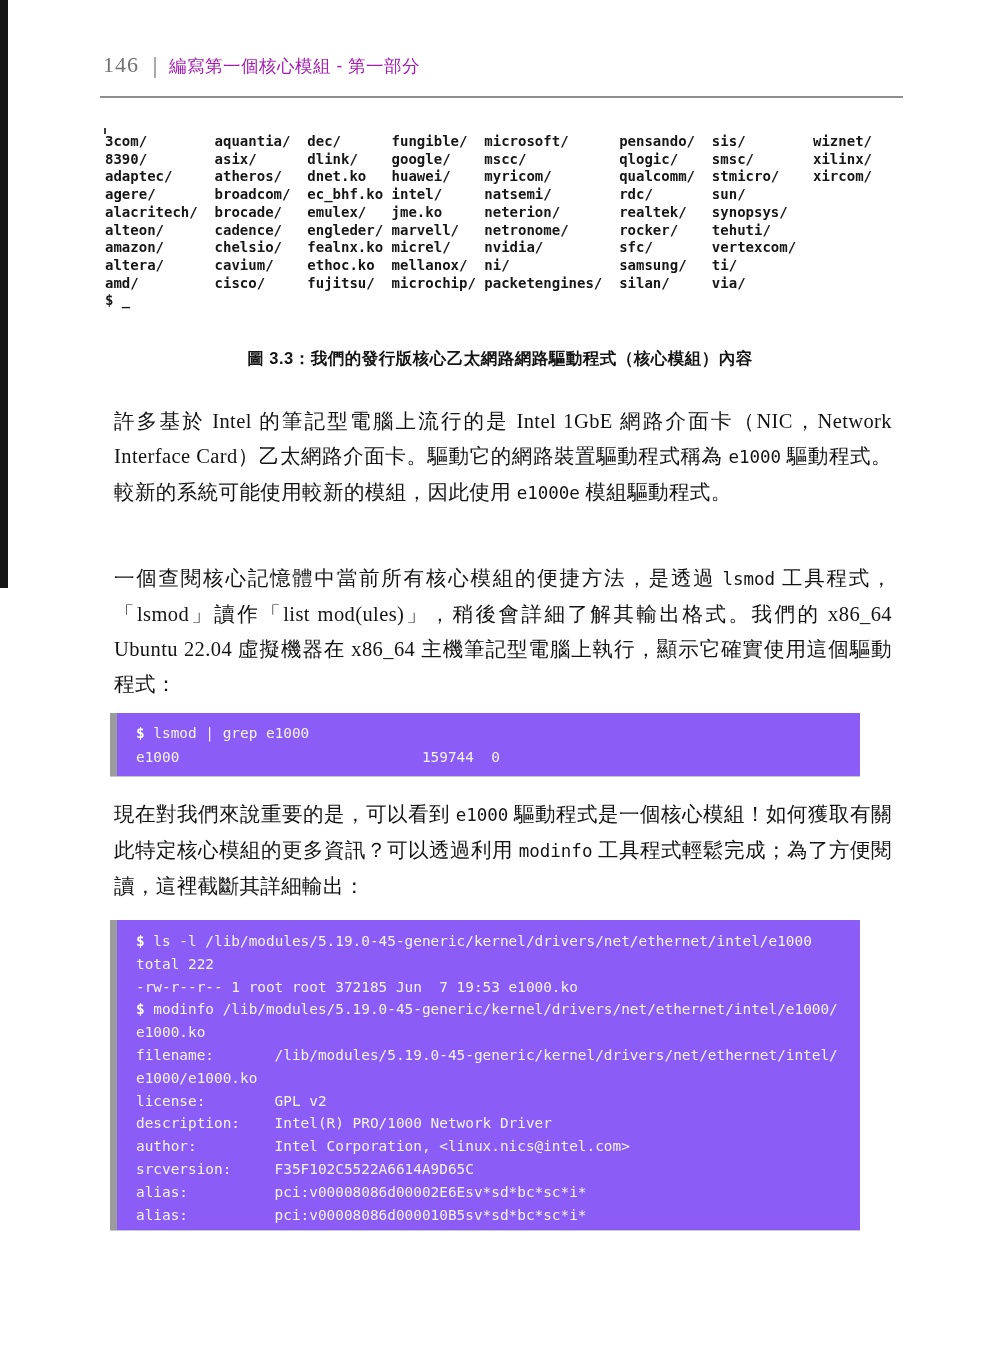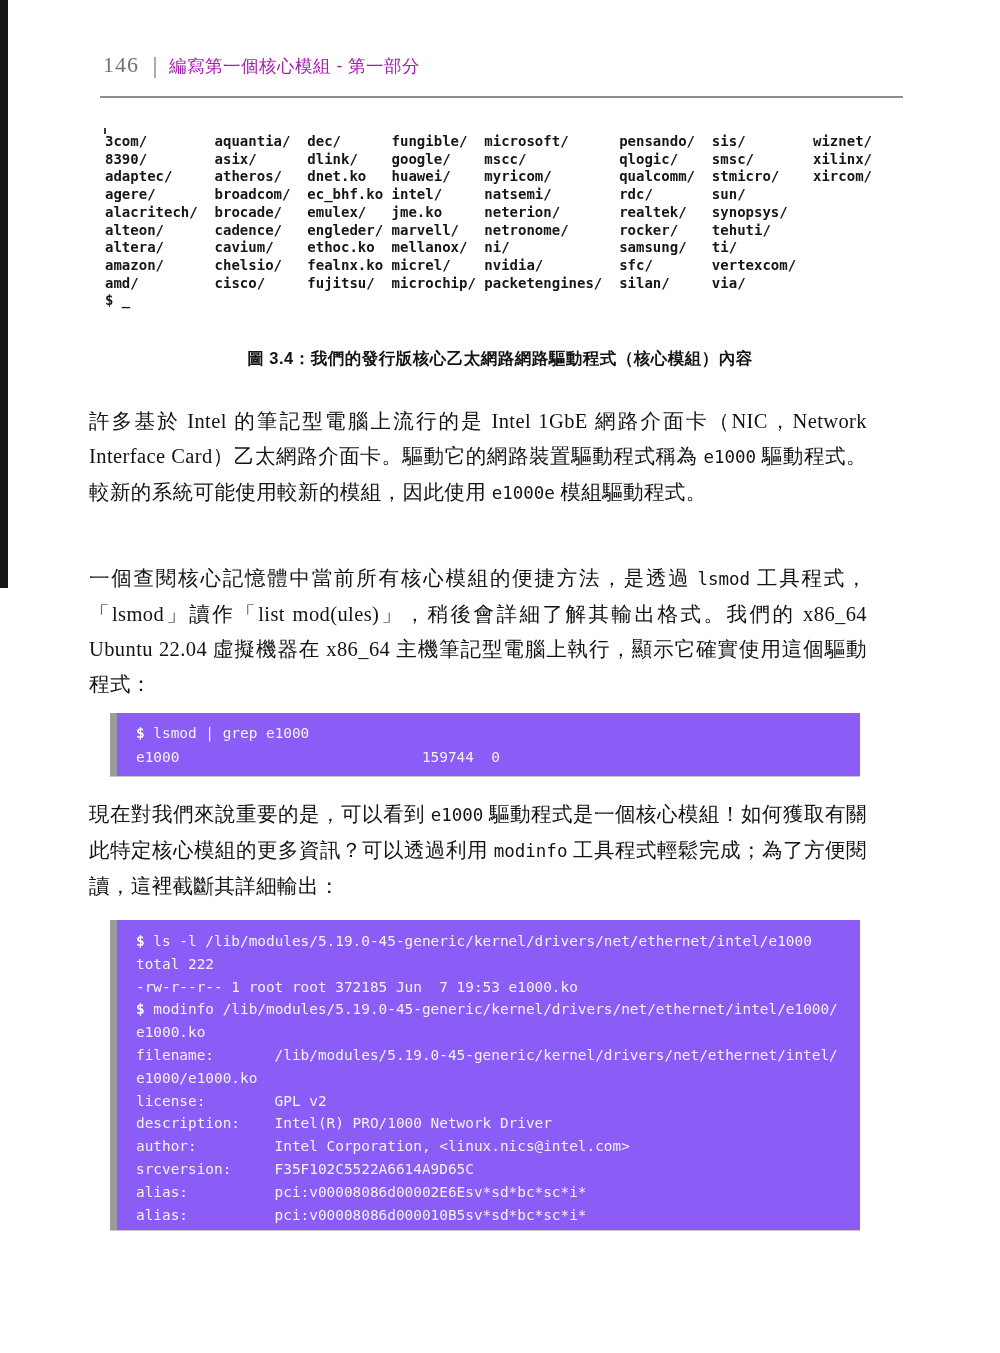--- a/index.html
+++ b/index.html
@@ -23,21 +23,21 @@
     font-size:14px; line-height:17.7px; font-weight:600; color:#161616;
   }
   .fig-terminal .tline { white-space:pre; }
   .fig-caption {
     position:absolute; left:100px; top:348px; width:800px; text-align:center;
     font-family:"Liberation Sans","DejaVu Sans",sans-serif;
     font-size:16.5px; font-weight:bold; color:#141414; letter-spacing:0.5px;
   }
 
   .para {
-    position:absolute; left:89px; width:778px;
+    position:absolute; left:114px; width:778px;
     font-size:20.5px; line-height:35px; text-align:justify; color:#131313;
     letter-spacing:0.4px;
   }
   #para1 { top:404px; }
   #para2 { top:561px; }
   #para3 { top:797px; }
   .para .mono {
     font-family:"DejaVu Sans Mono","Liberation Mono",monospace;
     font-size:17.5px; letter-spacing:0;
   }
@@ -66,27 +66,27 @@
 </div>
 <div class="header-rule"></div>
 
 <div class="fig-terminal">
     <div class="tline">3com/        aquantia/  dec/      fungible/  microsoft/      pensando/  sis/        wiznet/</div>
     <div class="tline">8390/        asix/      dlink/    google/    mscc/           qlogic/    smsc/       xilinx/</div>
     <div class="tline">adaptec/     atheros/   dnet.ko   huawei/    myricom/        qualcomm/  stmicro/    xircom/</div>
     <div class="tline">agere/       broadcom/  ec_bhf.ko intel/     natsemi/        rdc/       sun/</div>
     <div class="tline">alacritech/  brocade/   emulex/   jme.ko     neterion/       realtek/   synopsys/</div>
     <div class="tline">alteon/      cadence/   engleder/ marvell/   netronome/      rocker/    tehuti/</div>
+    <div class="tline">amazon/      chelsio/   fealnx.ko micrel/    nvidia/         sfc/       vertexcom/</div>
     <div class="tline">altera/      cavium/    ethoc.ko  mellanox/  ni/             samsung/   ti/</div>
-    <div class="tline">amazon/      chelsio/   fealnx.ko micrel/    nvidia/         sfc/       vertexcom/</div>
     <div class="tline">amd/         cisco/     fujitsu/  microchip/ packetengines/  silan/     via/</div>
     <div class="tline"><span class="prompt">$</span> _</div>
   </div>
 
-<div class="fig-caption">圖 3.4：我們的發行版核心乙太網路網路驅動程式（核心模組）內容</div>
+<div class="fig-caption">圖 3.3：我們的發行版核心乙太網路網路驅動程式（核心模組）內容</div>
 
 <p class="para" id="para1"><span>許多基於 Intel 的筆記型電腦上流行的是 Intel 1GbE 網路介面卡（NIC，Network Interface Card）乙太網路介面卡。驅動它的網路裝置驅動程式稱為 </span><span class="mono">e1000</span><span> 驅動程式。較新的系統可能使用較新的模組，因此使用 </span><span class="mono">e1000e</span><span> 模組驅動程式。</span></p>
 
 <p class="para" id="para2"><span>一個查閱核心記憶體中當前所有核心模組的便捷方法，是透過 </span><span class="mono">lsmod</span><span> 工具程式，「lsmod」讀作「list mod(ules)」，稍後會詳細了解其輸出格式。我們的 x86_64 Ubuntu 22.04 虛擬機器在 x86_64 主機筆記型電腦上執行，顯示它確實使用這個驅動程式：</span></p>
 
 <div class="term" id="term1">
     <div class="tline"><span class="prompt">$</span> lsmod | grep e1000</div>
     <div class="tline">e1000                            159744  0</div>
   </div>
 

